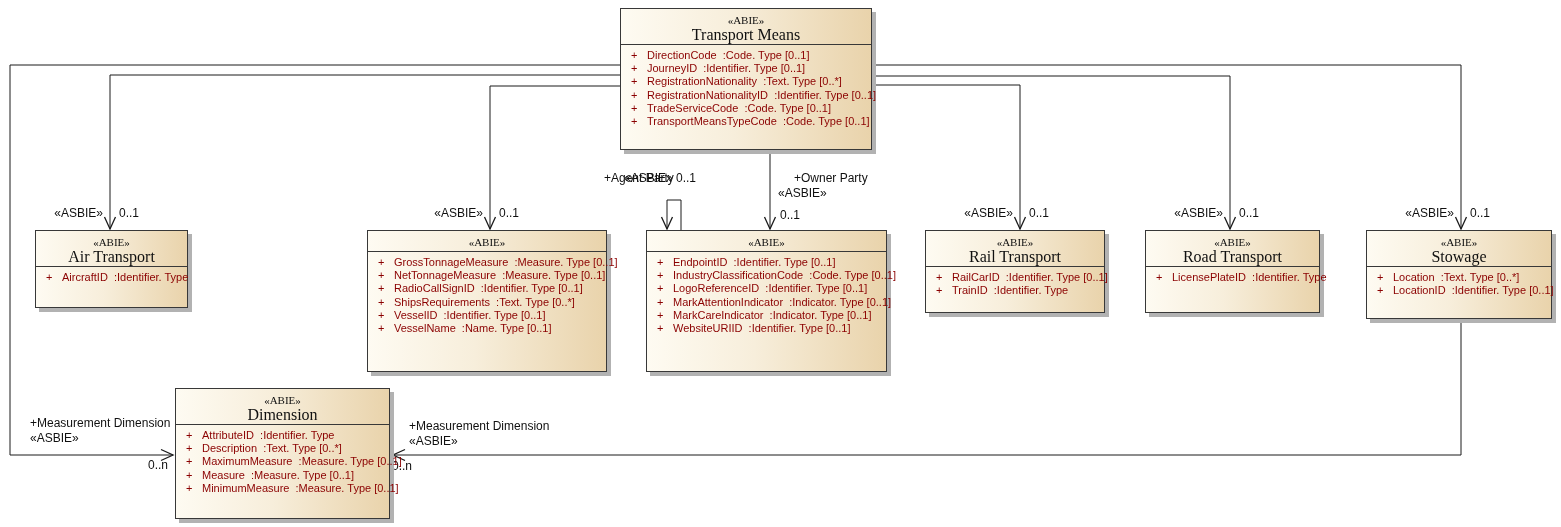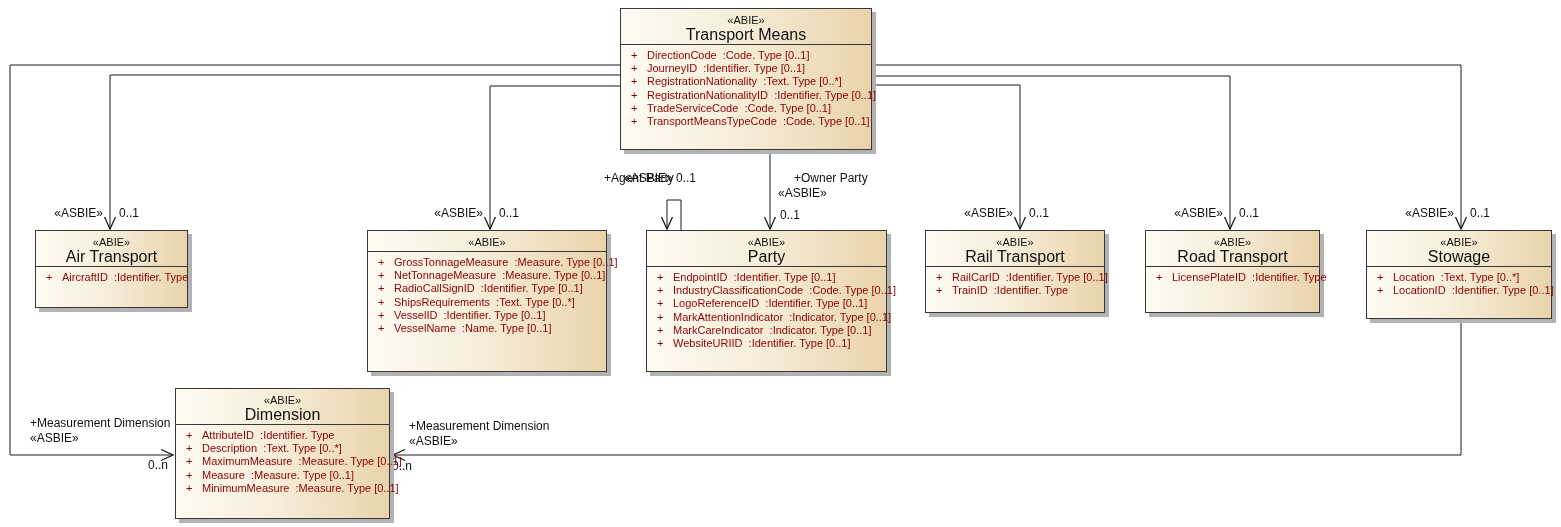--- a/index.html
+++ b/index.html
@@ -7,21 +7,21 @@
     position:relative;width:1561px;height:527px;background:#ffffff;overflow:hidden;
     font-family:"Liberation Sans",sans-serif;
   }
   #wires{position:absolute;left:0;top:0;width:1561px;height:527px;}
   .cls{
     position:absolute;box-sizing:border-box;
     border:1px solid #383838;
     background:linear-gradient(90deg,#fefbf2 0%,#f7eedb 45%,#e9d3ab 100%);
     box-shadow:4px 4px 0 0 #b2b2b2;
   }
-  .cls-header{text-align:center;padding:4px 2px 2px;border-bottom:1px solid #383838;}
+  .cls-header{text-align:center;padding:4px 2px 2px;border-bottom:1px solid #383838;font-family:Liberation Serif, serif;}
   .cls-stereotype{display:block;font-size:11px;line-height:14px;color:#101010;}
   .cls-name{display:block;font-size:16px;line-height:15px;color:#101010;}
   .cls-attrs{padding:4px 4px 2px;}
   .attr-row{display:flex;font-size:11px;line-height:13.2px;color:#8b0000;white-space:nowrap;}
   .attr-vis{flex:0 0 22px;padding-left:6px;box-sizing:border-box;}
   .attr-text{white-space:pre;}
   .wire-label{position:absolute;font-size:12px;line-height:13px;color:#101010;white-space:nowrap;}
   .wire-label.right{transform:translateX(-100%);}
 </style>
 </head>
@@ -140,21 +140,20 @@
         </div>
         <div class="attr-row">
           <span class="attr-vis">+</span>
           <span class="attr-text">VesselName  :Name. Type [0..1]</span>
         </div>
       </div>
     </div>
     <div class="cls" style="left: 646px; top: 230px; width: 241px; height: 142px;">
       <div class="cls-header">
         <span class="cls-stereotype">«ABIE»</span>
-        <span class="cls-name">Party</span>
       </div>
       <div class="cls-attrs">
         <div class="attr-row">
           <span class="attr-vis">+</span>
           <span class="attr-text">EndpointID  :Identifier. Type [0..1]</span>
         </div>
         <div class="attr-row">
           <span class="attr-vis">+</span>
           <span class="attr-text">IndustryClassificationCode  :Code. Type [0..1]</span>
         </div>

